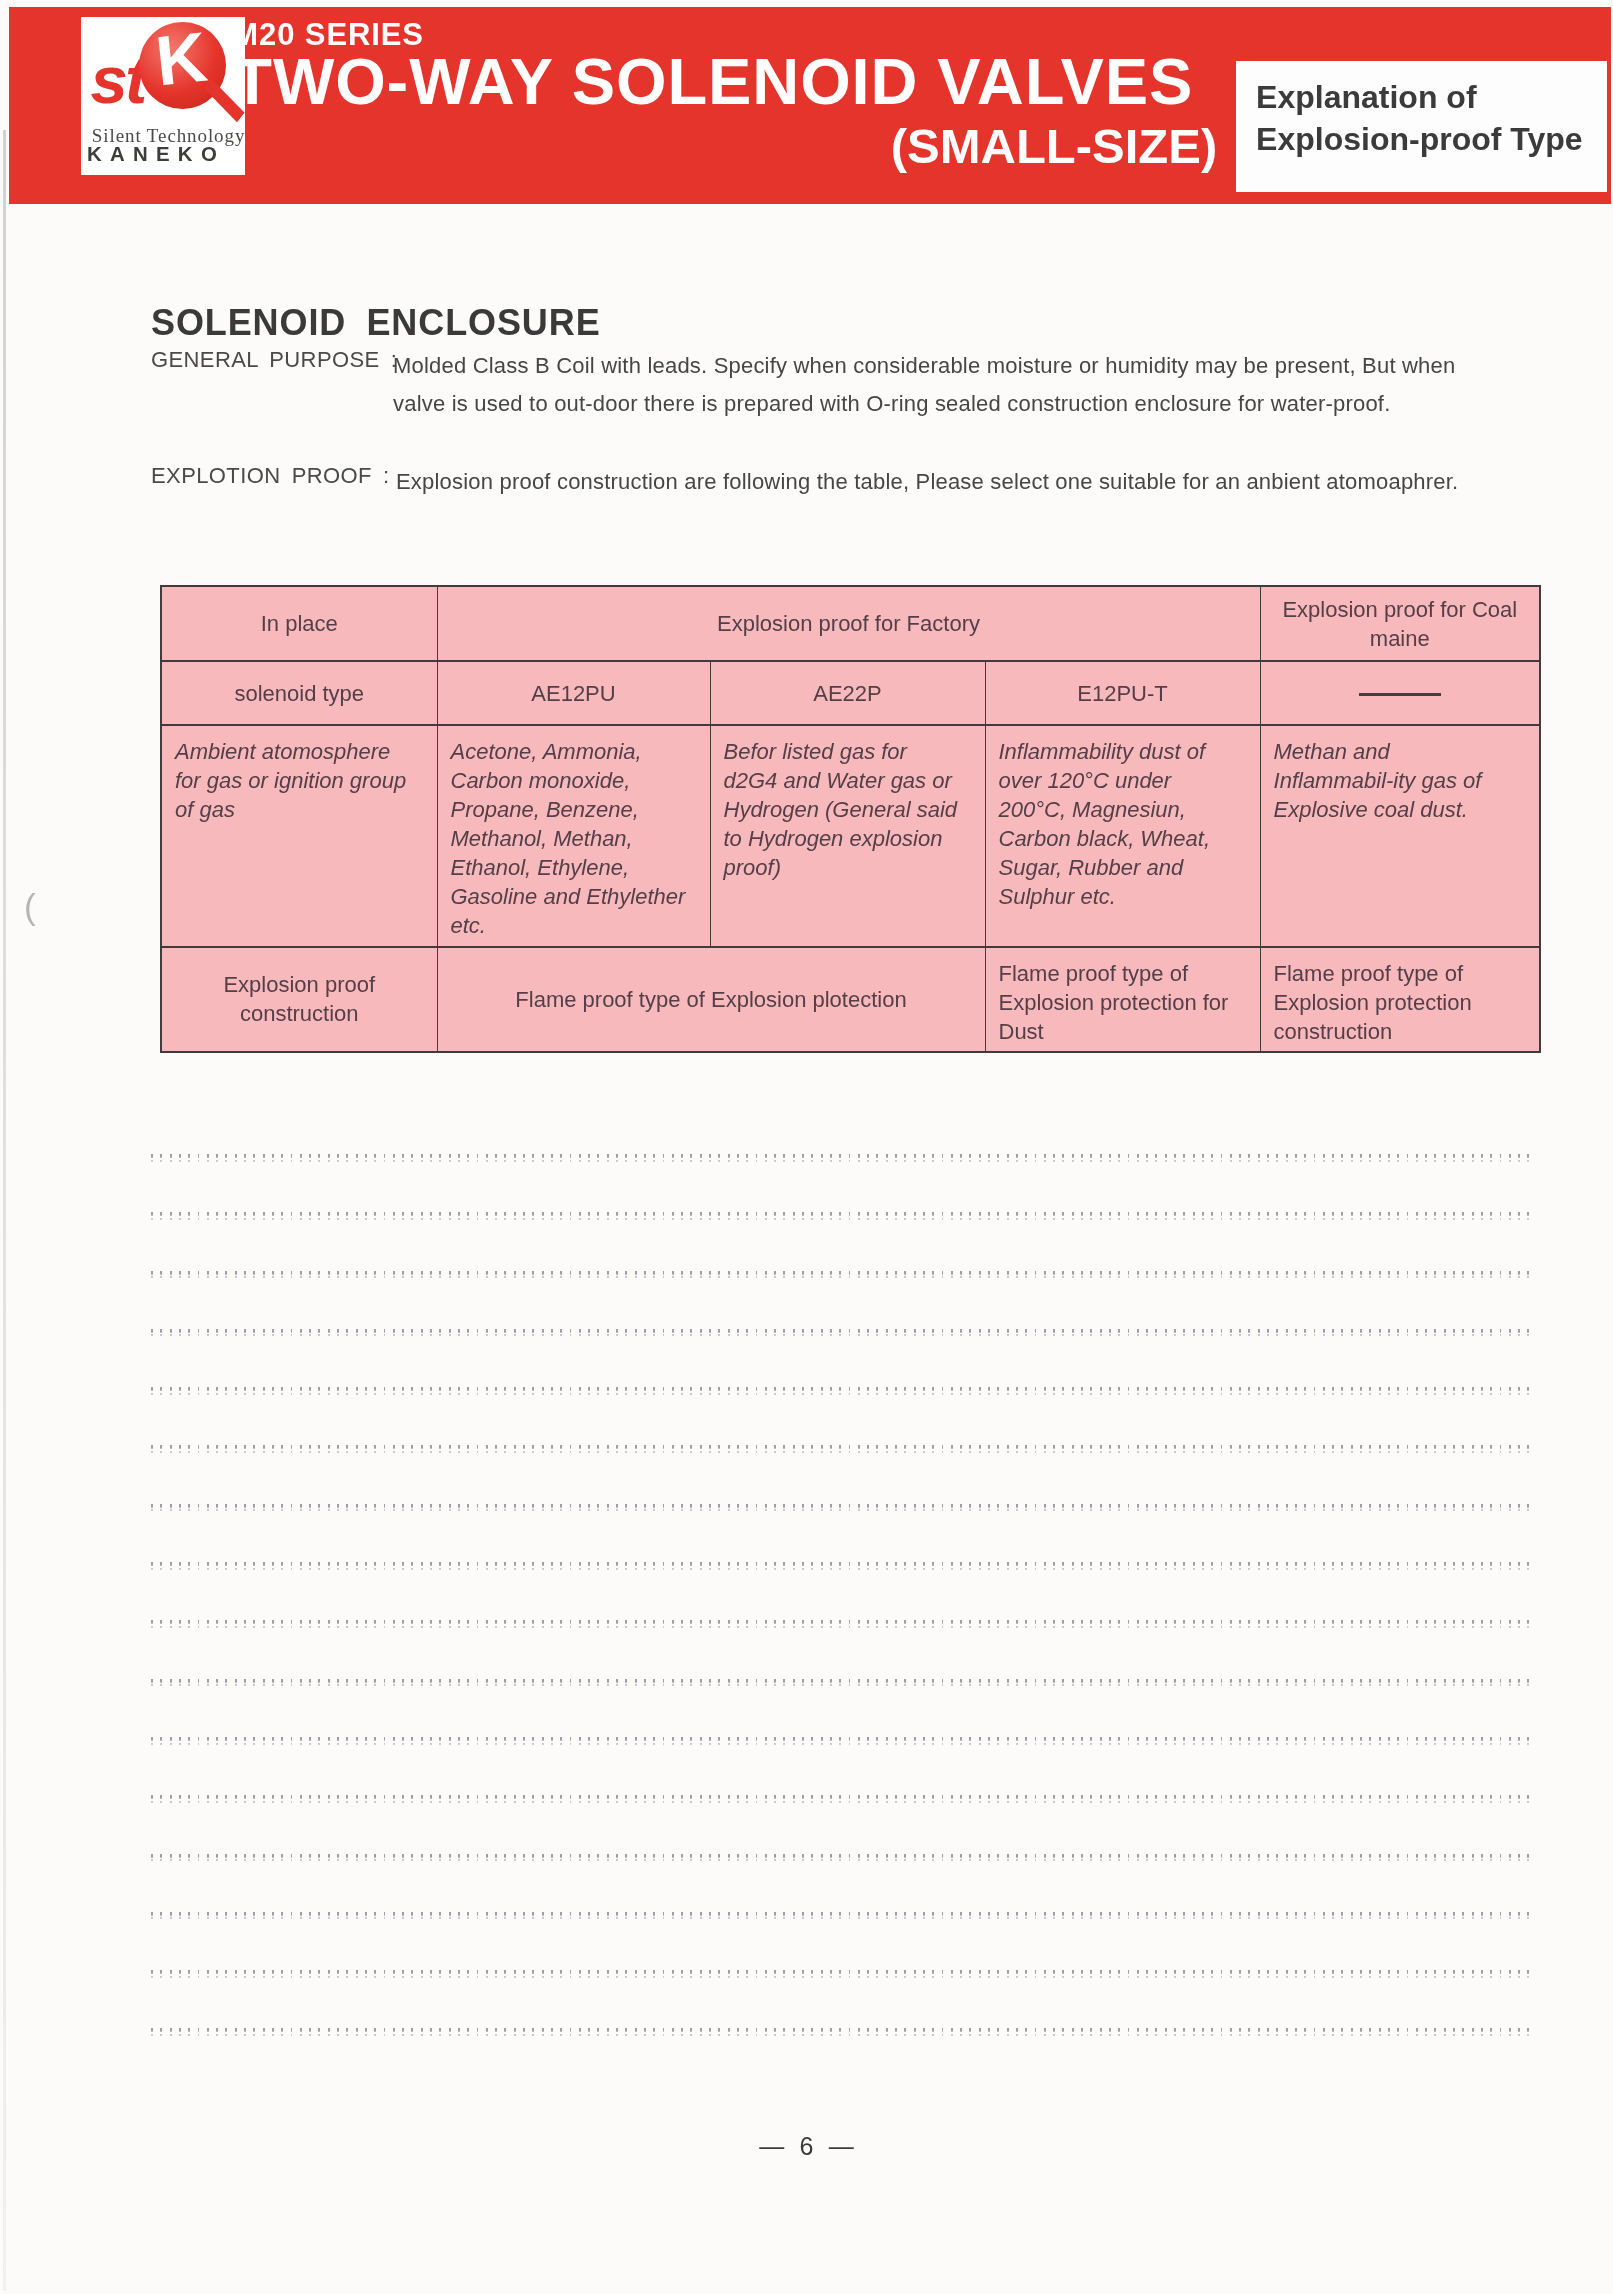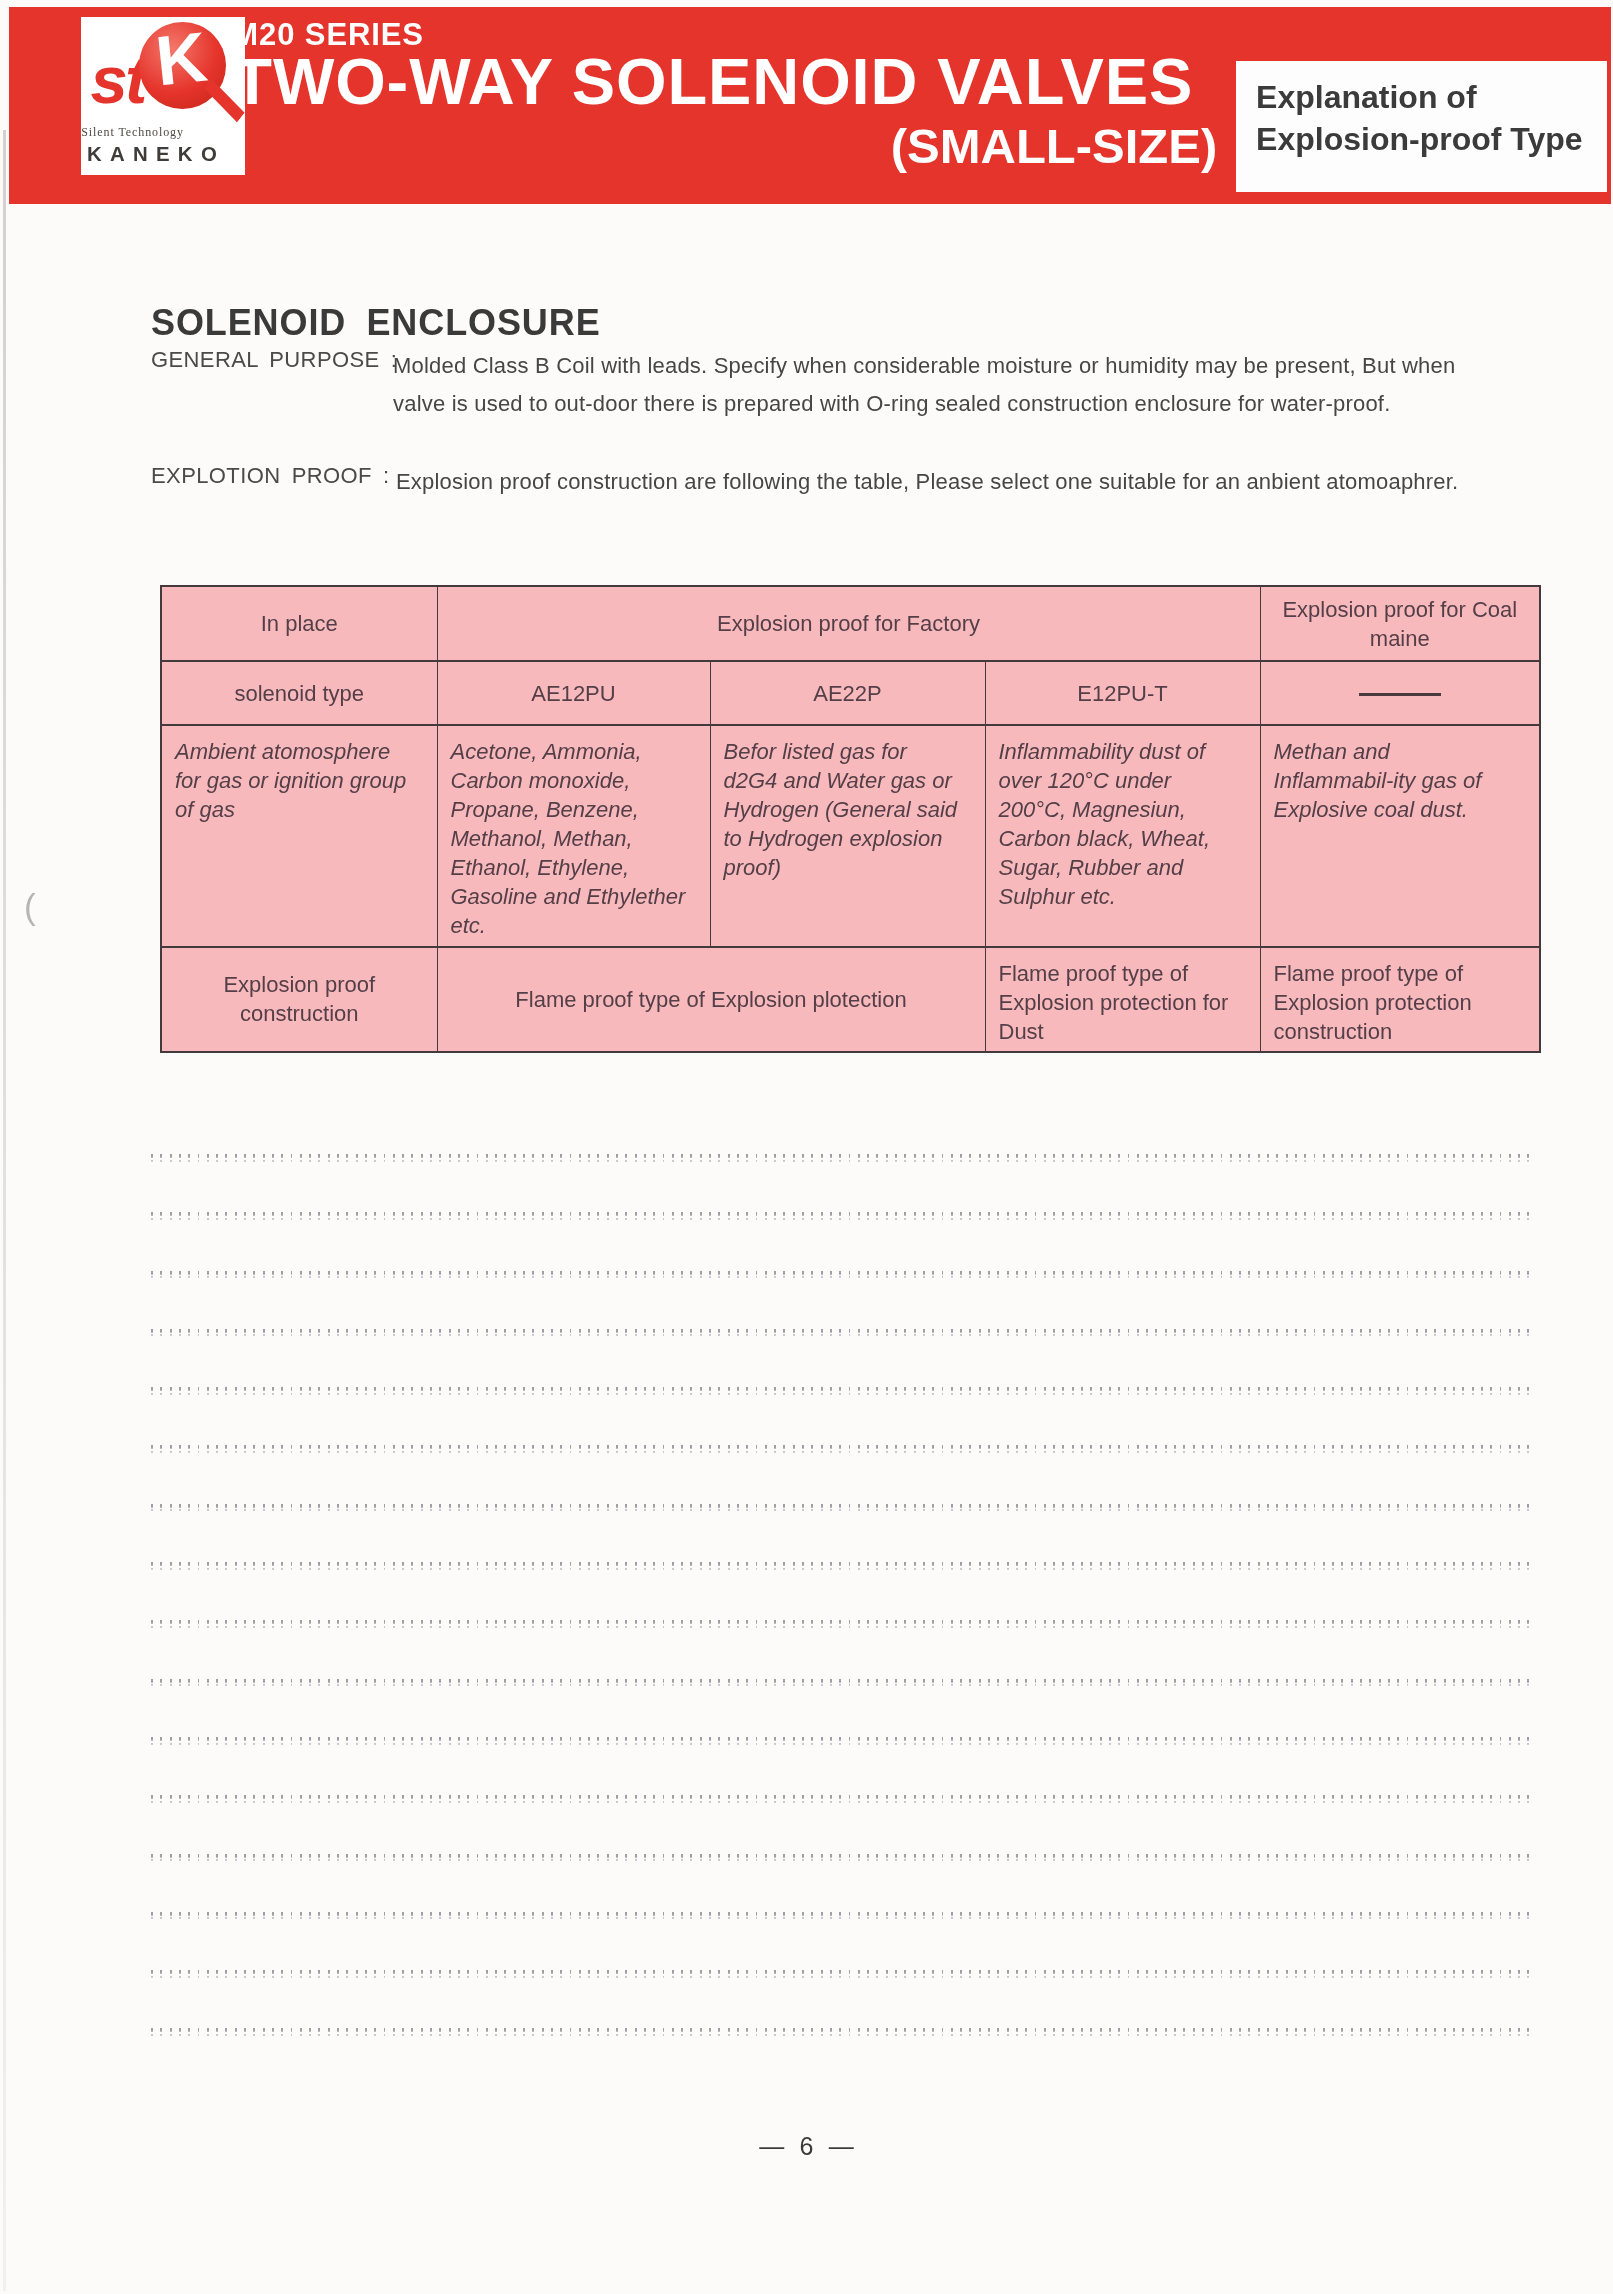--- a/index.html
+++ b/index.html
@@ -27,22 +27,22 @@
   .banner{position:absolute;left:9.3px;top:7.4px;width:1602px;height:197px;background:var(--banner_red);}
   .logo-box{position:absolute;left:72px;top:9.3px;width:164px;height:158px;background:#ffffff;}
   .logo-st{position:absolute;left:9.3px;top:24px;font-size:67px;font-weight:bold;font-style:italic;
     color:var(--banner_red);letter-spacing:-2.8px;}
   .logo-ball{position:absolute;left:58px;top:5.6px;width:87px;height:87px;border-radius:50%;
     background:radial-gradient(circle at 38% 30%,#f4776a 0%,var(--banner_red) 55%,#c22418 100%);}
   .logo-k{position:absolute;left:16.7px;top:1.9px;font-size:70px;font-weight:bold;color:#ffffff;
     transform:rotate(-6deg);line-height:1;}
   .logo-tail{position:absolute;left:119px;top:74px;width:48px;height:18.6px;background:var(--banner_red);
     transform:rotate(38deg);clip-path:polygon(0 0,100% 35%,100% 100%,0 65%);}
-  .logo-tagline{position:absolute;left:0;right:0;top:108px;text-align:left;
-    font-family:"Liberation Serif",serif;font-size:12px;letter-spacing:0.9px;color:#4c4a48;white-space:nowrap;}
+  .logo-tagline{position:absolute;left:0;right:0;top:108px;text-align:right;
+    font-family:"Liberation Serif",serif;font-size:19px;letter-spacing:0.9px;color:#4c4a48;white-space:nowrap;}
   .logo-company{position:absolute;left:5.6px;right:0;top:126px;text-align:left;font-size:20.4px;
     font-weight:bold;letter-spacing:8.3px;color:#3f3d3b;white-space:nowrap;}
 
   .series-title{position:absolute;left:223px;top:9.3px;color:var(--title_text);
     font-size:31px;font-weight:bold;letter-spacing:0.9px;white-space:nowrap;}
   .main-title{position:absolute;left:223px;top:37px;color:var(--title_text);
     font-size:65px;font-weight:bold;letter-spacing:0.9px;white-space:nowrap;}
   .size-note{position:absolute;left:223px;top:111px;width:985px;text-align:right;
     color:var(--title_text);font-size:49px;font-weight:bold;white-space:nowrap;}
 

